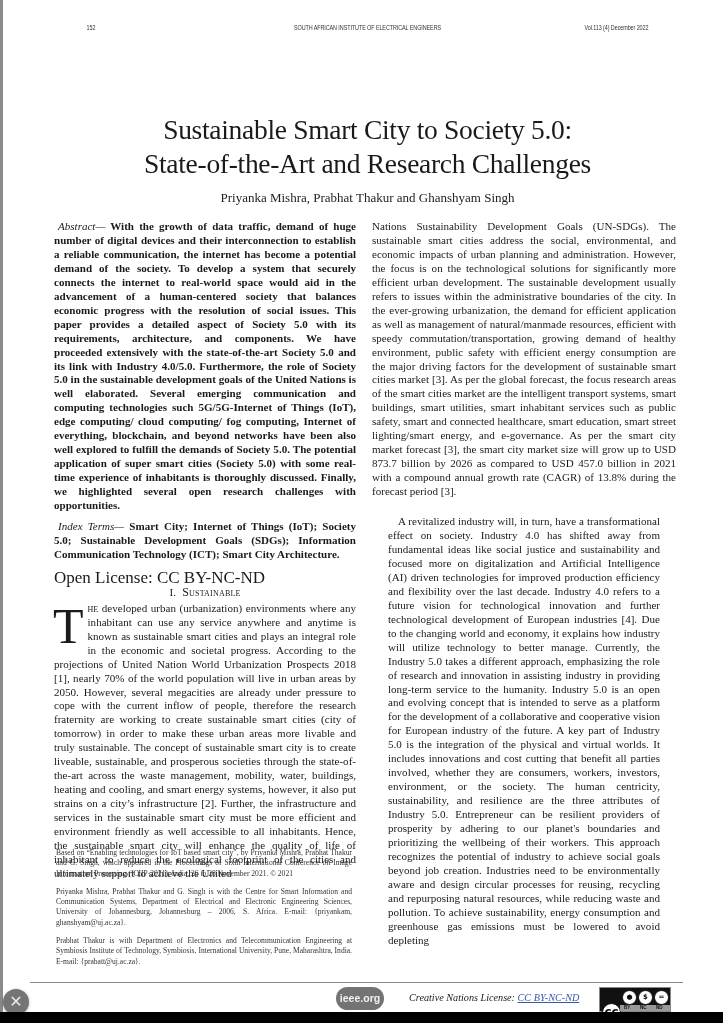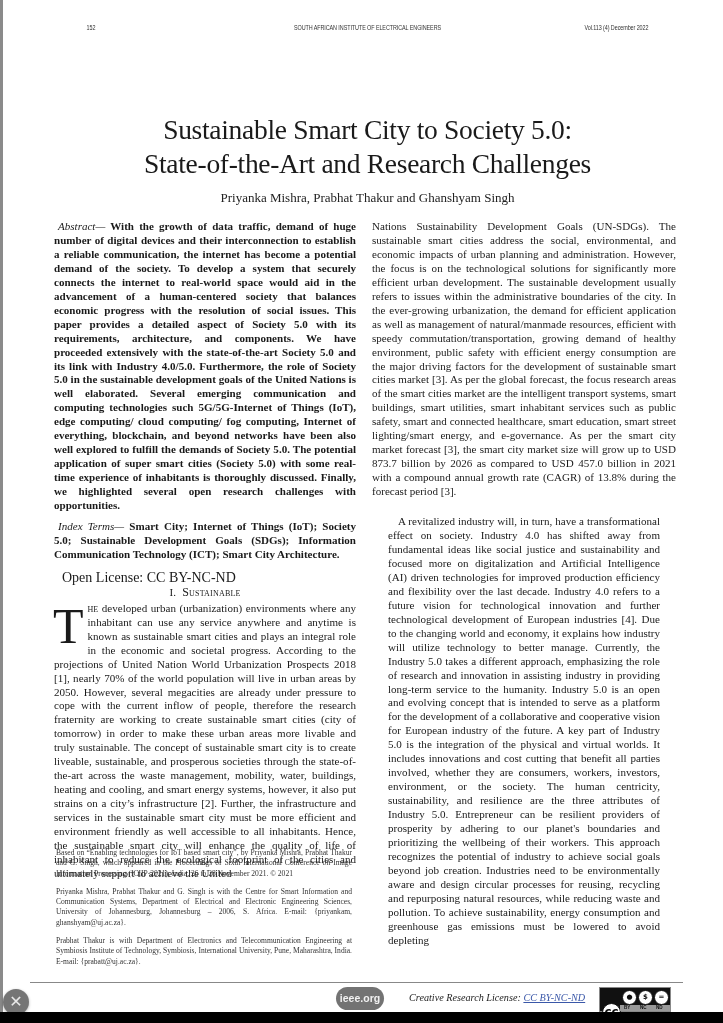--- a/index.html
+++ b/index.html
@@ -37,21 +37,21 @@
   .col {
     position: absolute; top: 220px; width: 302px; font-size: 11.05px; line-height: 13.95px;
     text-align: justify; color: #1a1a1a;
   }
   .col-left { left: 54px; }
   .col-right { left: 372px; width: 304px; }
 
   .abstract { font-weight: bold; text-indent: 0; margin: 0; }
   .abstract .lbl, .index-terms .lbl { font-style: italic; font-weight: normal; padding-left: 4px; }
   .index-terms { font-weight: bold; margin: 7px 0 0 0; }
-  .license-line { margin: 9px 0 0 8px; font-size: 14px; }
+  .license-line { margin: 9px 0 0 0; font-size: 17px; }
   .section-heading {
     text-align: center; margin: 1px 0 2px 0; font-size: 11px; letter-spacing: 0.2px;
   }
   .section-heading .sc { font-variant: small-caps; font-size: 12px; }
   .intro { margin: 0; position: relative; }
   .dropcap {
     float: left; font-size: 50px; line-height: 38px; margin: 3px 4px 0 -1px; padding-top: 2px;
     height: 40px;
   }
   .intro .sc-first { font-variant: small-caps; }
@@ -142,21 +142,21 @@
 
   <div class="bottom-rule"></div>
 
   <div class="close-btn">
     <span>✕</span>
   </div>
 
   <div class="ieee-btn">ieee.org</div>
 
   <div class="cc-text">
-    <span>Creative Research License: </span><a>CC BY-NC-ND</a>
+    <span>Creative Nations License: </span><a>CC BY-NC-ND</a>
   </div>
 
   <div class="cc-badge">
     <div class="circ cc-main">cc</div>
     <div class="circ by">●</div>
     <div class="circ nc">$</div>
     <div class="circ nd">=</div>
     <div class="lbls">
       <span style="left:4px">BY</span>
       <span style="left:20px">NC</span>

